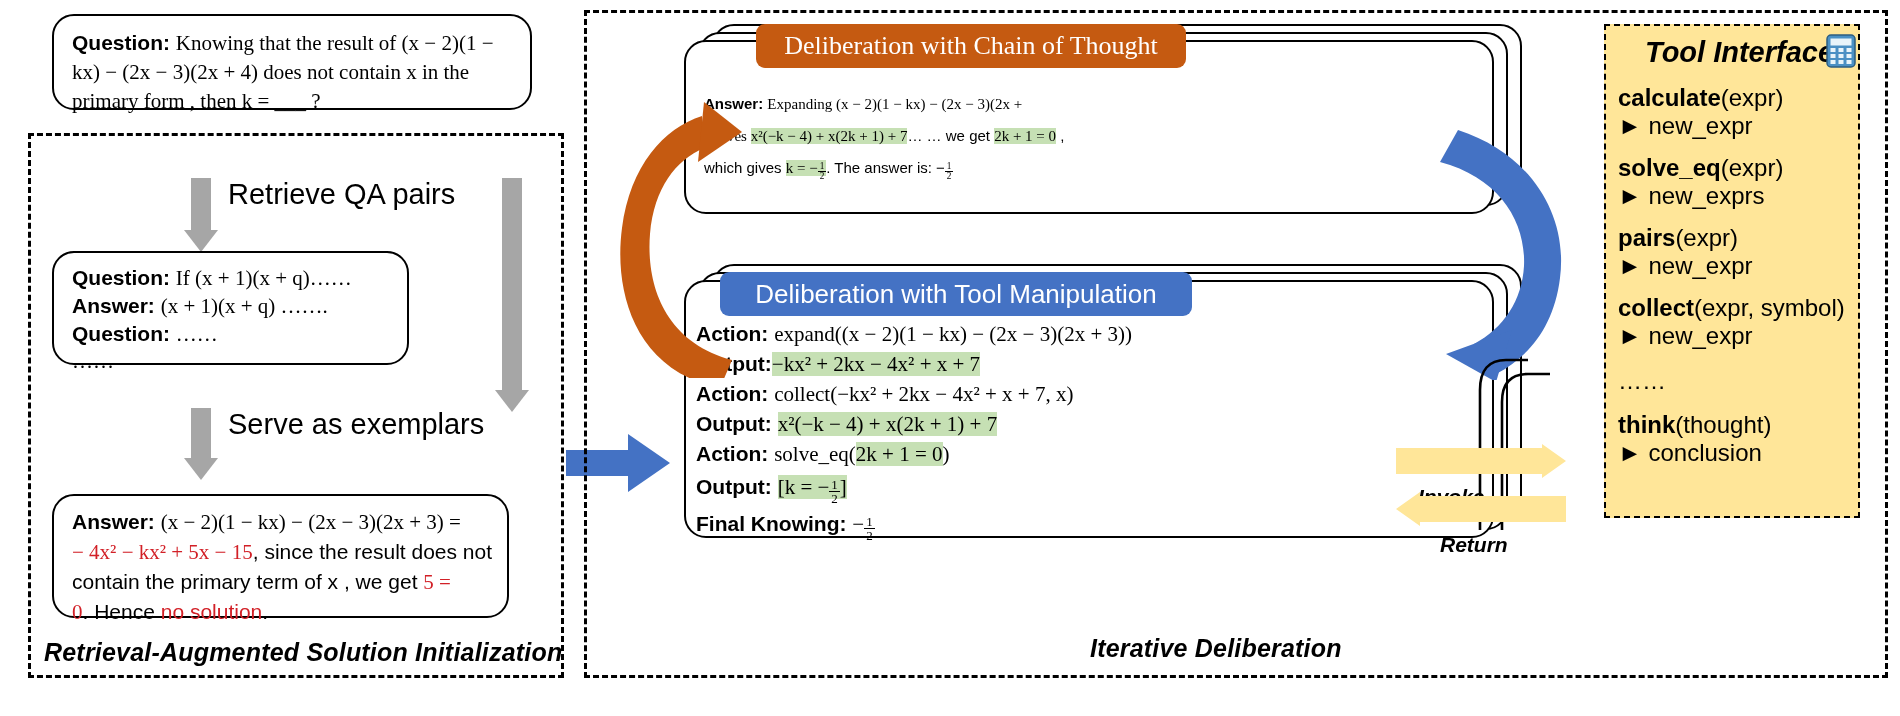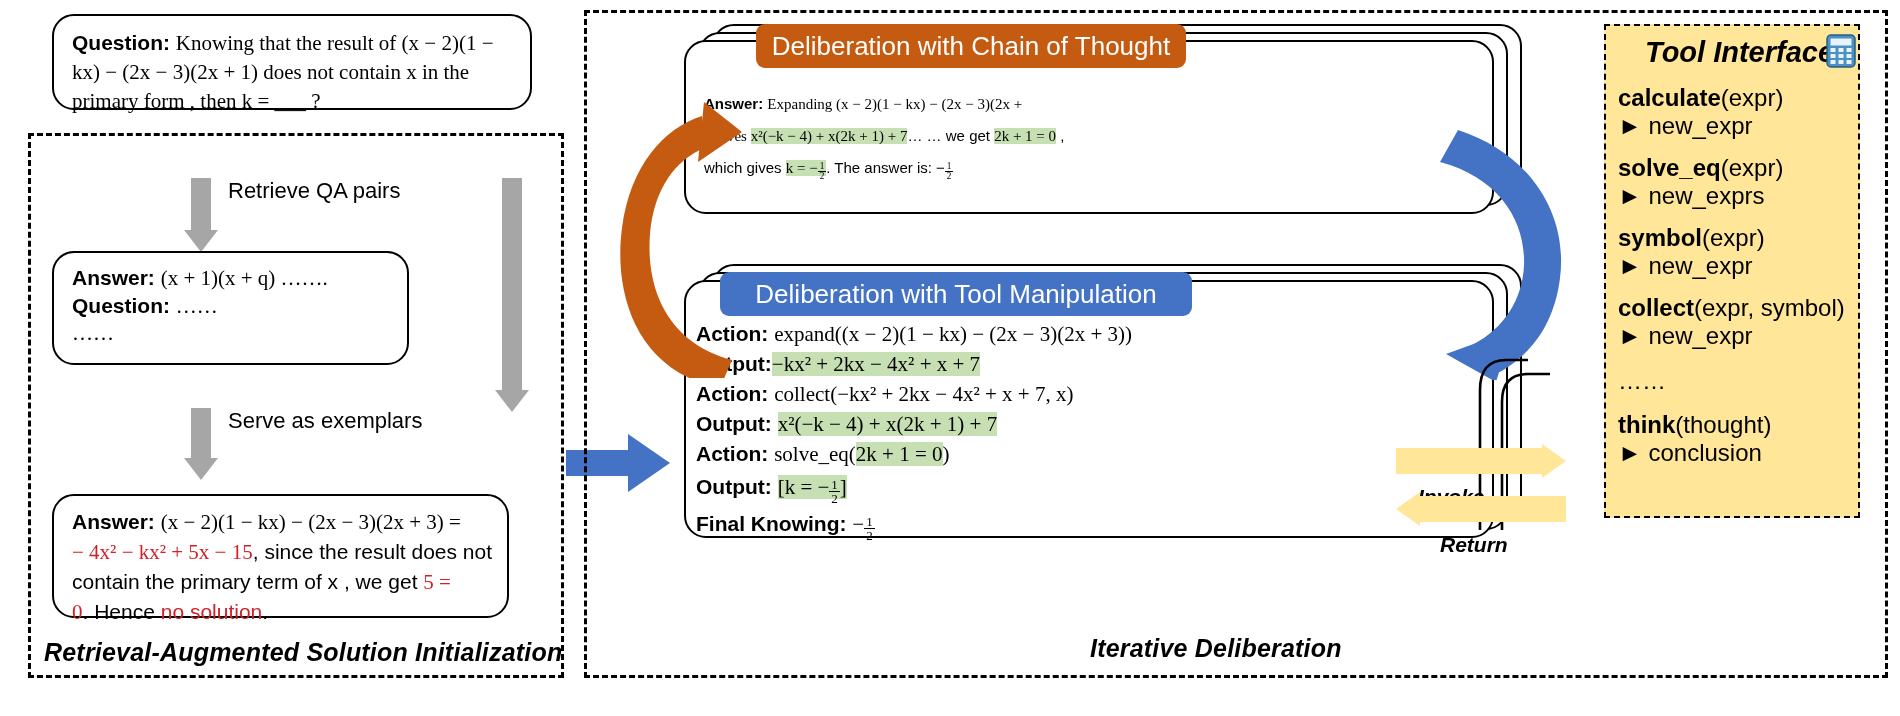--- a/index.html
+++ b/index.html
@@ -27,59 +27,63 @@
   .frac{display:inline-block;vertical-align:-0.42em;text-align:center;
         font-family:"Liberation Serif","DejaVu Serif",serif;line-height:1;}
   .frac .n{display:block;font-size:0.62em;padding:0 2px;border-bottom:1.4px solid currentColor;}
   .frac .d{display:block;font-size:0.62em;padding:0 2px;}
 
   
   .garrow{width:34px;}
   .garrow .stem{background:#A6A6A6;width:20px;margin:0 auto;}
   .garrow .head{width:0;height:0;border-left:17px solid transparent;
                 border-right:17px solid transparent;border-top:22px solid #A6A6A6;}
-  .lbl{font-size:22px;}
+  .lbl{font-size:29px;}
 
   
   .toolpanel{background:#FFE699;border:2.5px dashed #000;box-sizing:border-box;}
   .tooltitle{font-weight:bold;font-style:italic;font-size:29px;margin-left:27px;}
   .toolsig{font-size:24px;}
   .toolret{font-size:24px;}
   .flaglbl{font-style:italic;font-weight:bold;font-size:21px;margin-top:36px;}
 </style>
 </head>
 <body>
 
 <div class="abs card" style="left:52px;top:14px;width:480px;height:96px;">
   <div class="abs" style="left:18px;top:12px;width:450px;font-size:21px;line-height:29px;">
     <div>
       <span class="b">Question:</span>
       <span class="mn">Knowing that the result of (x − 2)(1 −</span>
     </div>
-    <div class="mn">kx) − (2x − 3)(2x + 1) does not contain x in the</div>
+    <div class="mn">kx) − (2x − 3)(2x + 4) does not contain x in the</div>
     <div class="mn">primary form , then k = ___ ?</div>
   </div>
 </div>
 
 <div class="abs dashframe" style="left:28px;top:133px;width:536px;height:545px;"></div>
 
 <div class="abs garrow" style="left:184px;top:178px;">
   <div class="stem" style="height:52px;"></div>
   <div class="head"></div>
 </div>
 <div class="abs lbl" style="left:228px;top:178px;">Retrieve QA pairs</div>
 
 <div class="abs garrow" style="left:495px;top:178px;">
   <div class="stem" style="height:212px;"></div>
   <div class="head"></div>
 </div>
 
 <div class="abs card" style="left:52px;top:251px;width:357px;height:114px;">
   <div class="abs" style="left:18px;top:11px;width:330px;font-size:21px;line-height:27px;">
     <div>
+      <span class="b">Question:</span>
+      <span class="mn">If  (x + 1)(x + q)……</span>
+    </div>
+    <div>
       <span class="b">Answer:</span>
       <span class="mn">(x + 1)(x + q) …….</span>
     </div>
     <div>
       <span class="b">Question:</span>
       <span class="mn">……</span>
     </div>
     <div class="mn">……</div>
   </div>
 </div>
@@ -113,21 +117,21 @@
 <svg class="abs" style="left:566px;top:430px;" width="108" height="66" viewBox="0 0 108 66">
   <path d="M0 20 L62 20 L62 4 L104 33 L62 62 L62 46 L0 46 Z" fill="#4472C4"></path>
 </svg>
 
 <div class="abs dashframe" style="left:584px;top:10px;width:1304px;height:668px;"></div>
 
 <div class="abs card" style="left:712px;top:24px;width:810px;height:174px;"></div>
 <div class="abs card" style="left:698px;top:32px;width:810px;height:174px;"></div>
 <div class="abs card" style="left:684px;top:40px;width:810px;height:174px;"></div>
 
-<div class="abs pill" style="left:756px;top:24px;width:430px;background:#C55A11;">Deliberation with Chain of Thought</div>
+<div class="abs pill" style="left:756px;top:24px;width:430px;background:#C55A11;font-family:Liberation Serif, serif;">Deliberation with Chain of Thought</div>
 
 <div class="abs" style="left:704px;top:88px;width:778px;font-size:15px;line-height:31px;">
   <div>
     <span class="b">Answer:</span>
     <span class="mn">Expanding (x − 2)(1 − kx) − (2x − 3)(2x +</span>
   </div>
   <div>
     <span class="mn">3 gives </span><span class="mn hl">x²(−k − 4) + x(2k + 1) + 7</span><span>… … we get </span><span class="mn hl">2k + 1 = 0</span><span> ,</span>
   </div>
   <div>
@@ -235,21 +239,21 @@
     <div class="toolsig">
       <span class="b">solve_eq</span><span>(expr)</span>
     </div>
     <div class="toolret">
       <span>►</span>
       <span>new_exprs</span>
     </div>
   </div>
   <div style="margin-bottom:14px;">
     <div class="toolsig">
-      <span class="b">symbol</span><span>(expr)</span>
+      <span class="b">pairs</span><span>(expr)</span>
     </div>
     <div class="toolret">
       <span>►</span>
       <span>new_expr</span>
     </div>
   </div>
   <div style="margin-bottom:17px;">
     <div class="toolsig">
       <span class="b">collect</span><span>(expr, symbol)</span>
     </div>

